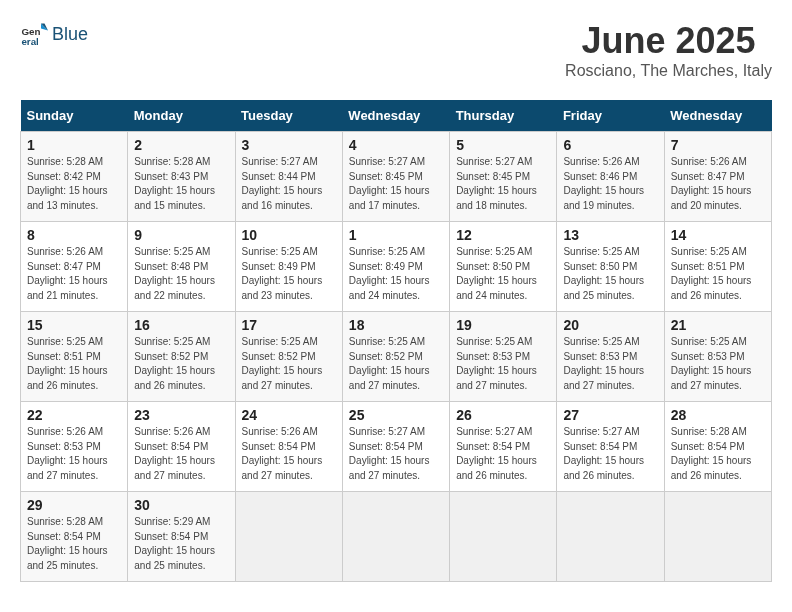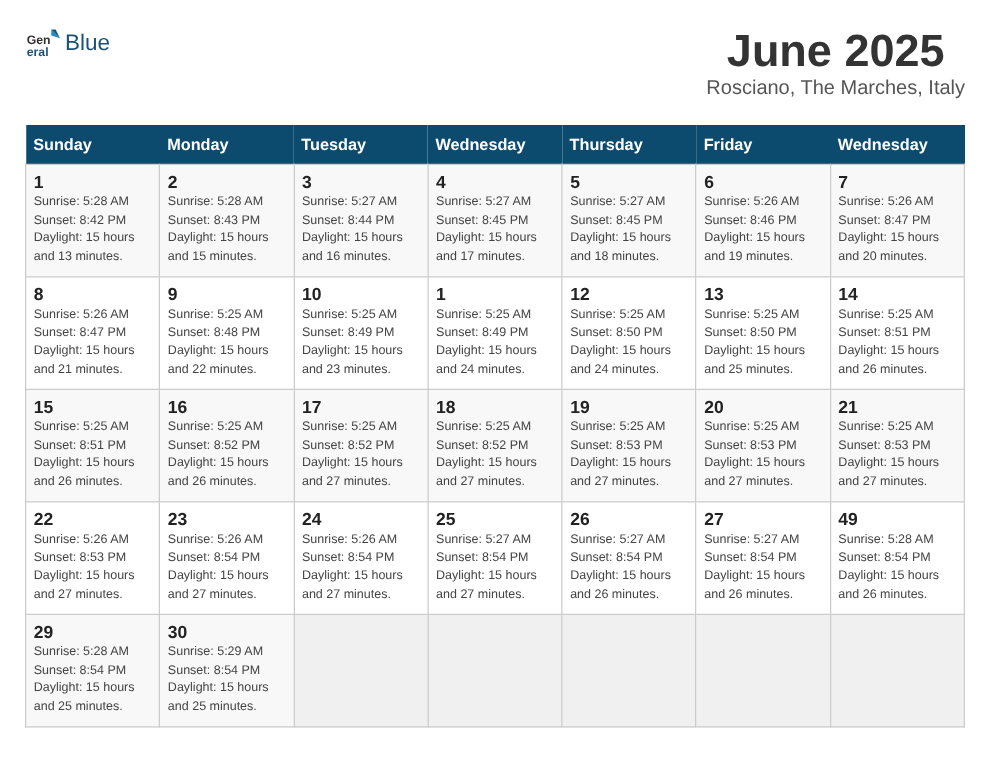--- a/index.html
+++ b/index.html
@@ -339,21 +339,21 @@
       </td>
         <td>
         <span class="day-number">27</span>
         <div class="day-info">
           Sunrise: 5:27 AM<br>
           Sunset: 8:54 PM<br>
           Daylight: 15 hours and 26 minutes.
         </div>
       </td>
         <td>
-        <span class="day-number">49</span>
+        <span class="day-number">28</span>
         <div class="day-info">
           Sunrise: 5:28 AM<br>
           Sunset: 8:54 PM<br>
           Daylight: 15 hours and 26 minutes.
         </div>
       </td>
       </tr>
       <tr>
         <td>
         <span class="day-number">29</span>

